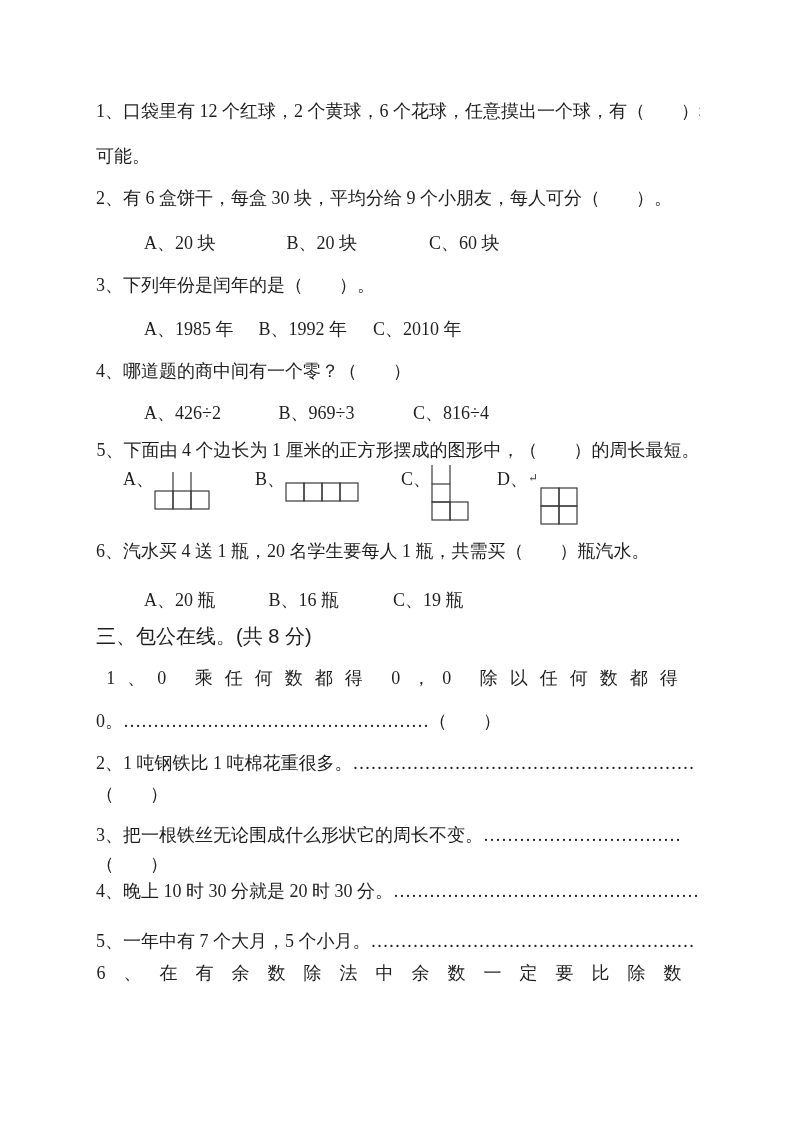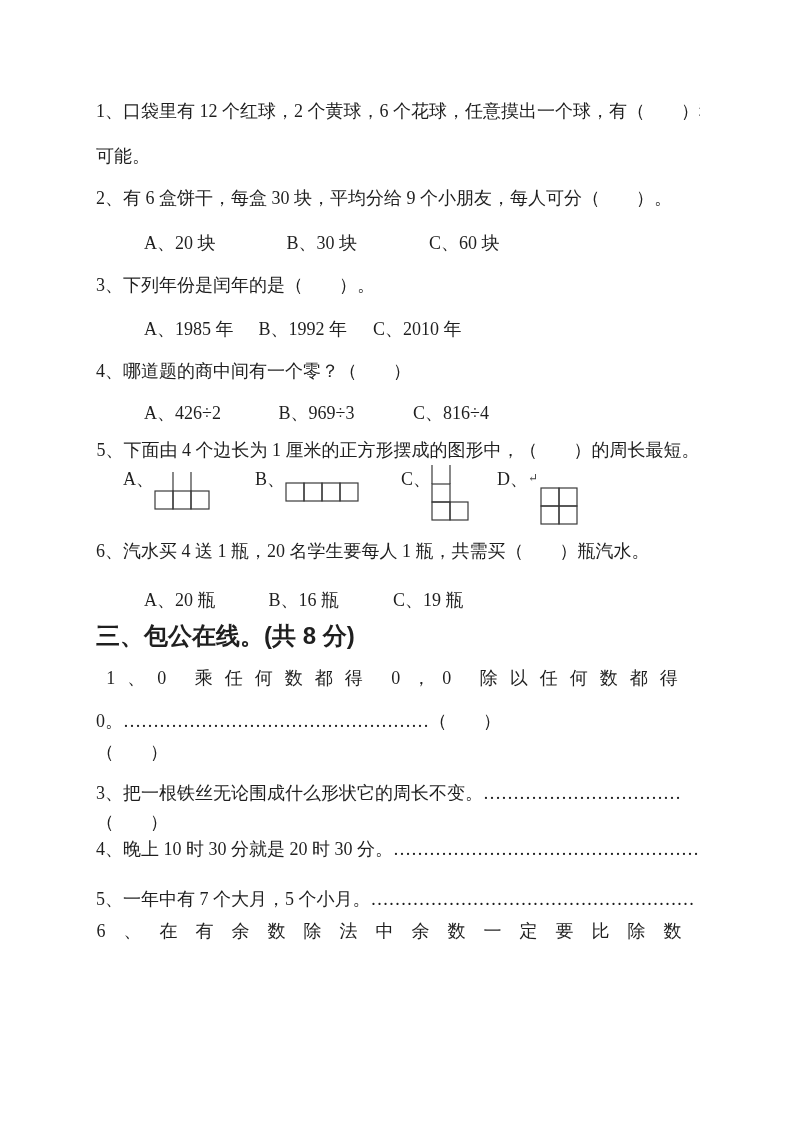--- a/index.html
+++ b/index.html
@@ -16,21 +16,21 @@
   }
   .line{line-height:42px;white-space:nowrap;overflow:hidden;}
   .options{padding-left:48px;}
   .options span{display:inline-block;}
   .opt-138 span{min-width:138px;}
   .opt-110 span{min-width:110px;}
   .opt-130 span{min-width:130px;}
   .opt-120 span{min-width:120px;}
   .heading{
     font-family:"Liberation Sans","DejaVu Sans",sans-serif;
-    font-weight:bold;font-size:24px;line-height:42px;white-space:nowrap;
+    font-weight:normal;font-size:20px;line-height:42px;white-space:nowrap;
   }
   .tf{line-height:40px;}
   .justify-wide{letter-spacing:12px;text-align:center;}
   .justify-wider{letter-spacing:18px;}
   
   .shapes-row{
     height:72px;margin-top:-13px;margin-left:27px;
     display:flex;align-items:flex-start;white-space:nowrap;
   }
   .shape-item{display:flex;align-items:flex-start;}
@@ -54,21 +54,21 @@
 <body>
 
 <div class="page">
 
   <div class="line">1、口袋里有 12 个红球，2 个黄球，6 个花球，任意摸出一个球，有（　　）种</div>
   <div class="line mt3">可能。</div>
 
   <div class="line">2、有 6 盒饼干，每盒 30 块，平均分给 9 个小朋友，每人可分（　　）。</div>
   <div class="line options opt-138 mt3">
     <span>A、20 块</span>
-    <span>B、30 块</span>
+    <span>B、20 块</span>
     <span>C、60 块</span>
   </div>
 
   <div class="line">3、下列年份是闰年的是（　　）。</div>
   <div class="line options opt-110 mt2">
     <span>A、1985 年</span>
     <span>B、1992 年</span>
     <span>C、2010 年</span>
   </div>
 
@@ -128,20 +128,21 @@
     <span>A、20 瓶</span>
     <span>B、16 瓶</span>
     <span>C、19 瓶</span>
   </div>
 
   <div class="heading mt6n">三、包公在线。(共 8 分)</div>
 
   <div class="line tf justify-wide mt1">1、0 乘任何数都得 0，0 除以任何数都得</div>
   <div class="line tf mt3">0。……………………………………………（　　）</div>
 
+  <div class="line tf mt2">2、1 吨钢铁比 1 吨棉花重很多。…………………………………………………</div>
   <div class="line tf mt9n">（　　）</div>
 
   <div class="line tf mt1">3、把一根铁丝无论围成什么形状它的周长不变。……………………………</div>
   <div class="line tf mt11n">（　　）</div>
 
   <div class="line tf mt13n">4、晚上 10 时 30 分就是 20 时 30 分。……………………………………………（　　）</div>
 
   <div class="line tf mt10">5、一年中有 7 个大月，5 个小月。………………………………………………（　　）</div>
 
   <div class="line tf justify-wider mt8n">6、在有余数除法中余数一定要比除数</div>

